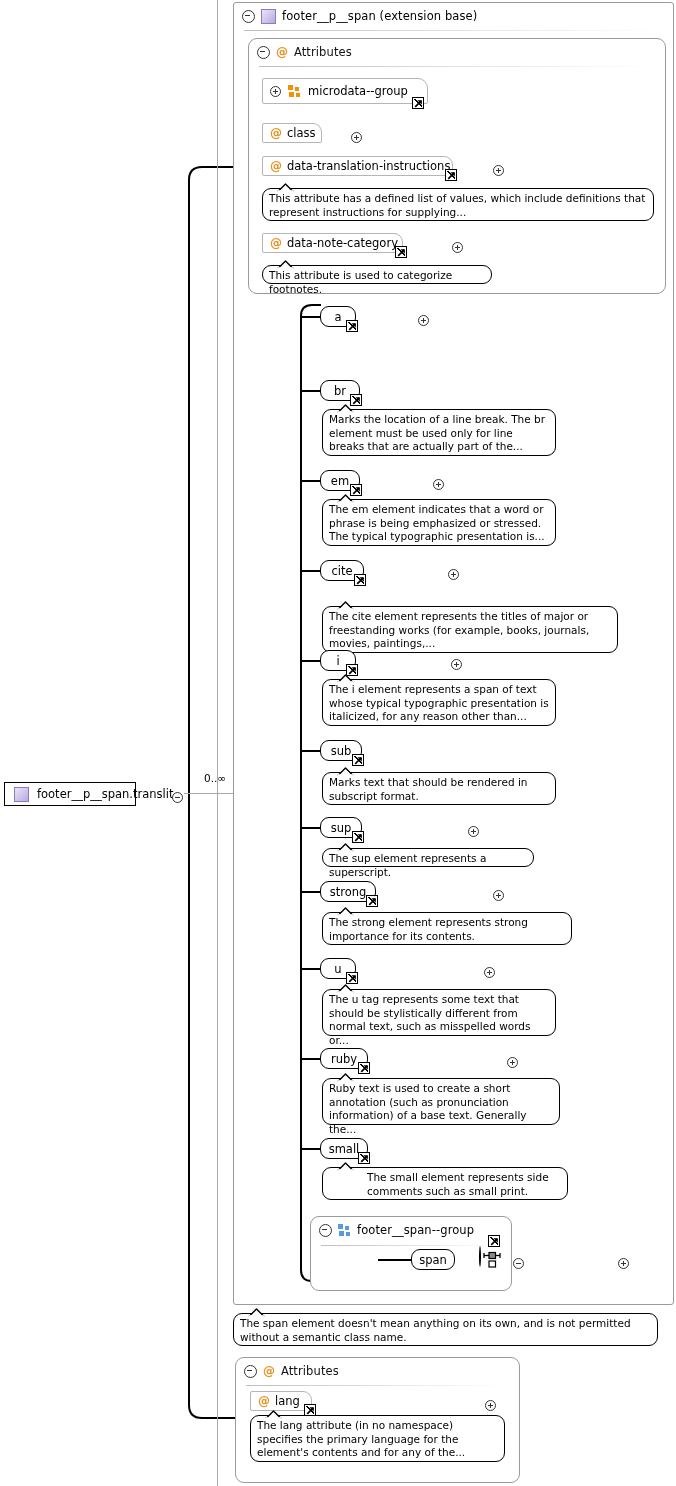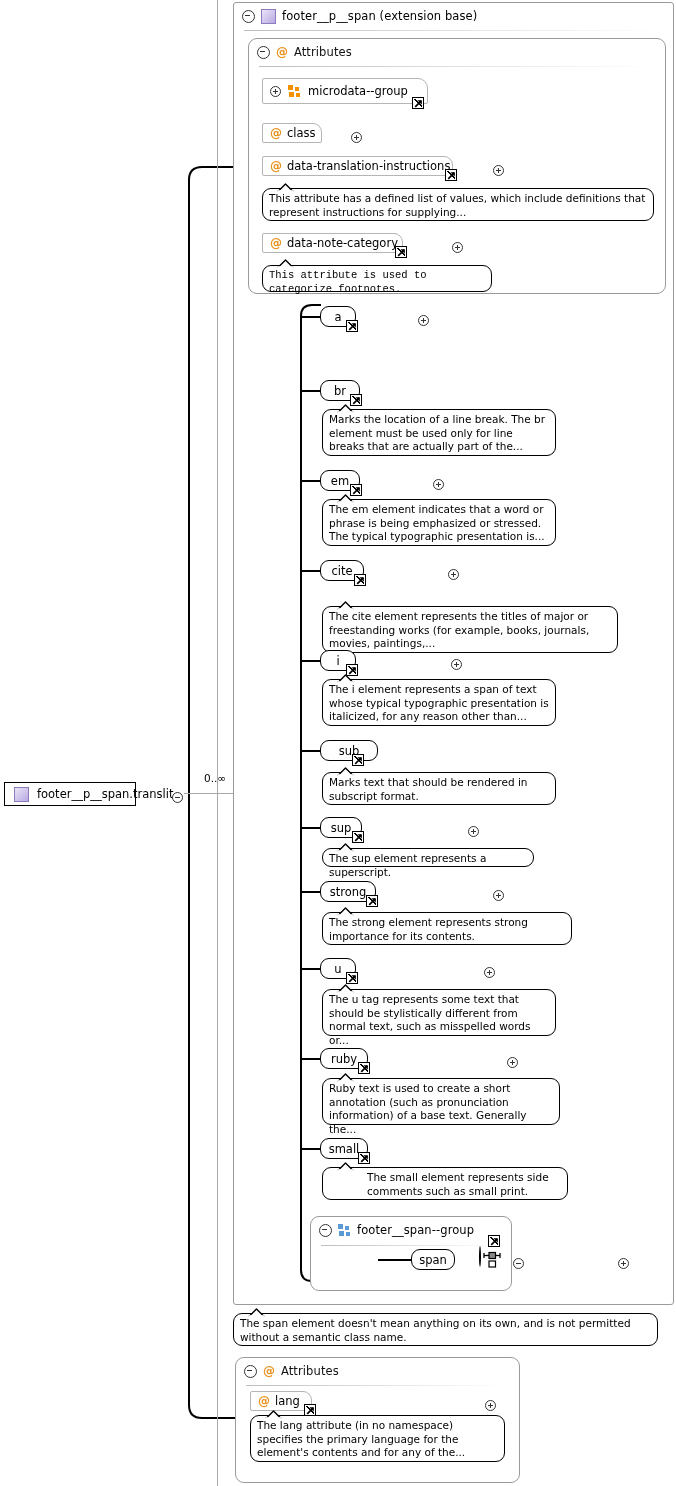--- a/index.html
+++ b/index.html
@@ -178,21 +178,21 @@
         </svg></span>
       <div>This attribute has a defined list of values, which include definitions that represent instructions for supplying...</div>
     </div><div class="attrbox abs" style="left: 262px; top: 233px; width: 141px;">
       <span class="at">@</span>
       <span>data-note-category</span>
     </div><span class="linkarrow abs" style="left: 395px; top: 246px;">
       <svg width="9" height="9" viewBox="0 0 9 9" style="left: 1px; top: 1px;">
         <path d="M1.2 7.8 L7.2 1.8" stroke="#000" stroke-width="1.7"></path>
         <path d="M3.4 1.3 L7.8 1.3 L7.8 5.7 Z" fill="#000"></path>
       </svg>
-    </span><span class="pm plus abs" style="left: 406px; top: 238px;"></span><div class="balloon abs" style="left: 262px; top: 265px; width: 230px; height: 27px; font-family: Liberation Mono, monospace;">
+    </span><span class="pm plus abs" style="left: 406px; top: 238px;"></span><div class="balloon abs" style="left: 262px; top: 265px; width: 230px; height: 19px;">
       <span class="tick abs"><svg width="18" height="9" viewBox="0 0 18 9">
           <path d="M1 8.4 L8.5 0.9 L16 8.4" fill="#fff" stroke="#000" stroke-width="1.4" stroke-linejoin="round"></path>
           <path d="M1 8.4 L16 8.4" stroke="#fff" stroke-width="2.4"></path>
         </svg></span>
       <div>This attribute is used to categorize footnotes.</div>
     </div><div class="abs" style="left: 299px; top: 304px; width: 24px; height: 990px;"><svg width="24" height="990" viewBox="0 0 24 990">
         <path d="M22 1 L13 1 Q2 1 2 12 L2 966 Q2 977 13 977 L24 977" fill="none" stroke="#000" stroke-width="2"></path>
       </svg></div><div class="hline abs" style="left: 300px; top: 316px; width: 20px;"></div><div class="elbox abs" style="left: 320px; top: 306px; width: 36px;">
       <span>a</span>
     </div><span class="linkarrow abs" style="left: 346px; top: 320px;">
@@ -245,21 +245,21 @@
       <svg width="9" height="9" viewBox="0 0 9 9" style="left: 1px; top: 1px;">
         <path d="M1.2 7.8 L7.2 1.8" stroke="#000" stroke-width="1.7"></path>
         <path d="M3.4 1.3 L7.8 1.3 L7.8 5.7 Z" fill="#000"></path>
       </svg>
     </span><span class="pm plus abs" style="left: 361px; top: 655px;"></span><div class="balloon abs" style="left: 322px; top: 679px; width: 234px; height: 47px;">
       <span class="tick abs"><svg width="18" height="9" viewBox="0 0 18 9">
           <path d="M1 8.4 L8.5 0.9 L16 8.4" fill="#fff" stroke="#000" stroke-width="1.4" stroke-linejoin="round"></path>
           <path d="M1 8.4 L16 8.4" stroke="#fff" stroke-width="2.4"></path>
         </svg></span>
       <div>The i element represents a span of text whose typical typographic presentation is italicized, for any reason other than...</div>
-    </div><div class="hline abs" style="left: 300px; top: 750px; width: 20px;"></div><div class="elbox abs" style="left: 320px; top: 740px; width: 58px;">
+    </div><div class="hline abs" style="left: 300px; top: 750px; width: 20px;"></div><div class="elbox abs" style="left: 320px; top: 740px; width: 42px;">
       <span>sub</span>
     </div><span class="linkarrow abs" style="left: 352px; top: 754px;">
       <svg width="9" height="9" viewBox="0 0 9 9" style="left: 1px; top: 1px;">
         <path d="M1.2 7.8 L7.2 1.8" stroke="#000" stroke-width="1.7"></path>
         <path d="M3.4 1.3 L7.8 1.3 L7.8 5.7 Z" fill="#000"></path>
       </svg>
     </span><div class="balloon abs" style="left: 322px; top: 772px; width: 234px; height: 33px;">
       <span class="tick abs"><svg width="18" height="9" viewBox="0 0 18 9">
           <path d="M1 8.4 L8.5 0.9 L16 8.4" fill="#fff" stroke="#000" stroke-width="1.4" stroke-linejoin="round"></path>
           <path d="M1 8.4 L16 8.4" stroke="#fff" stroke-width="2.4"></path>

